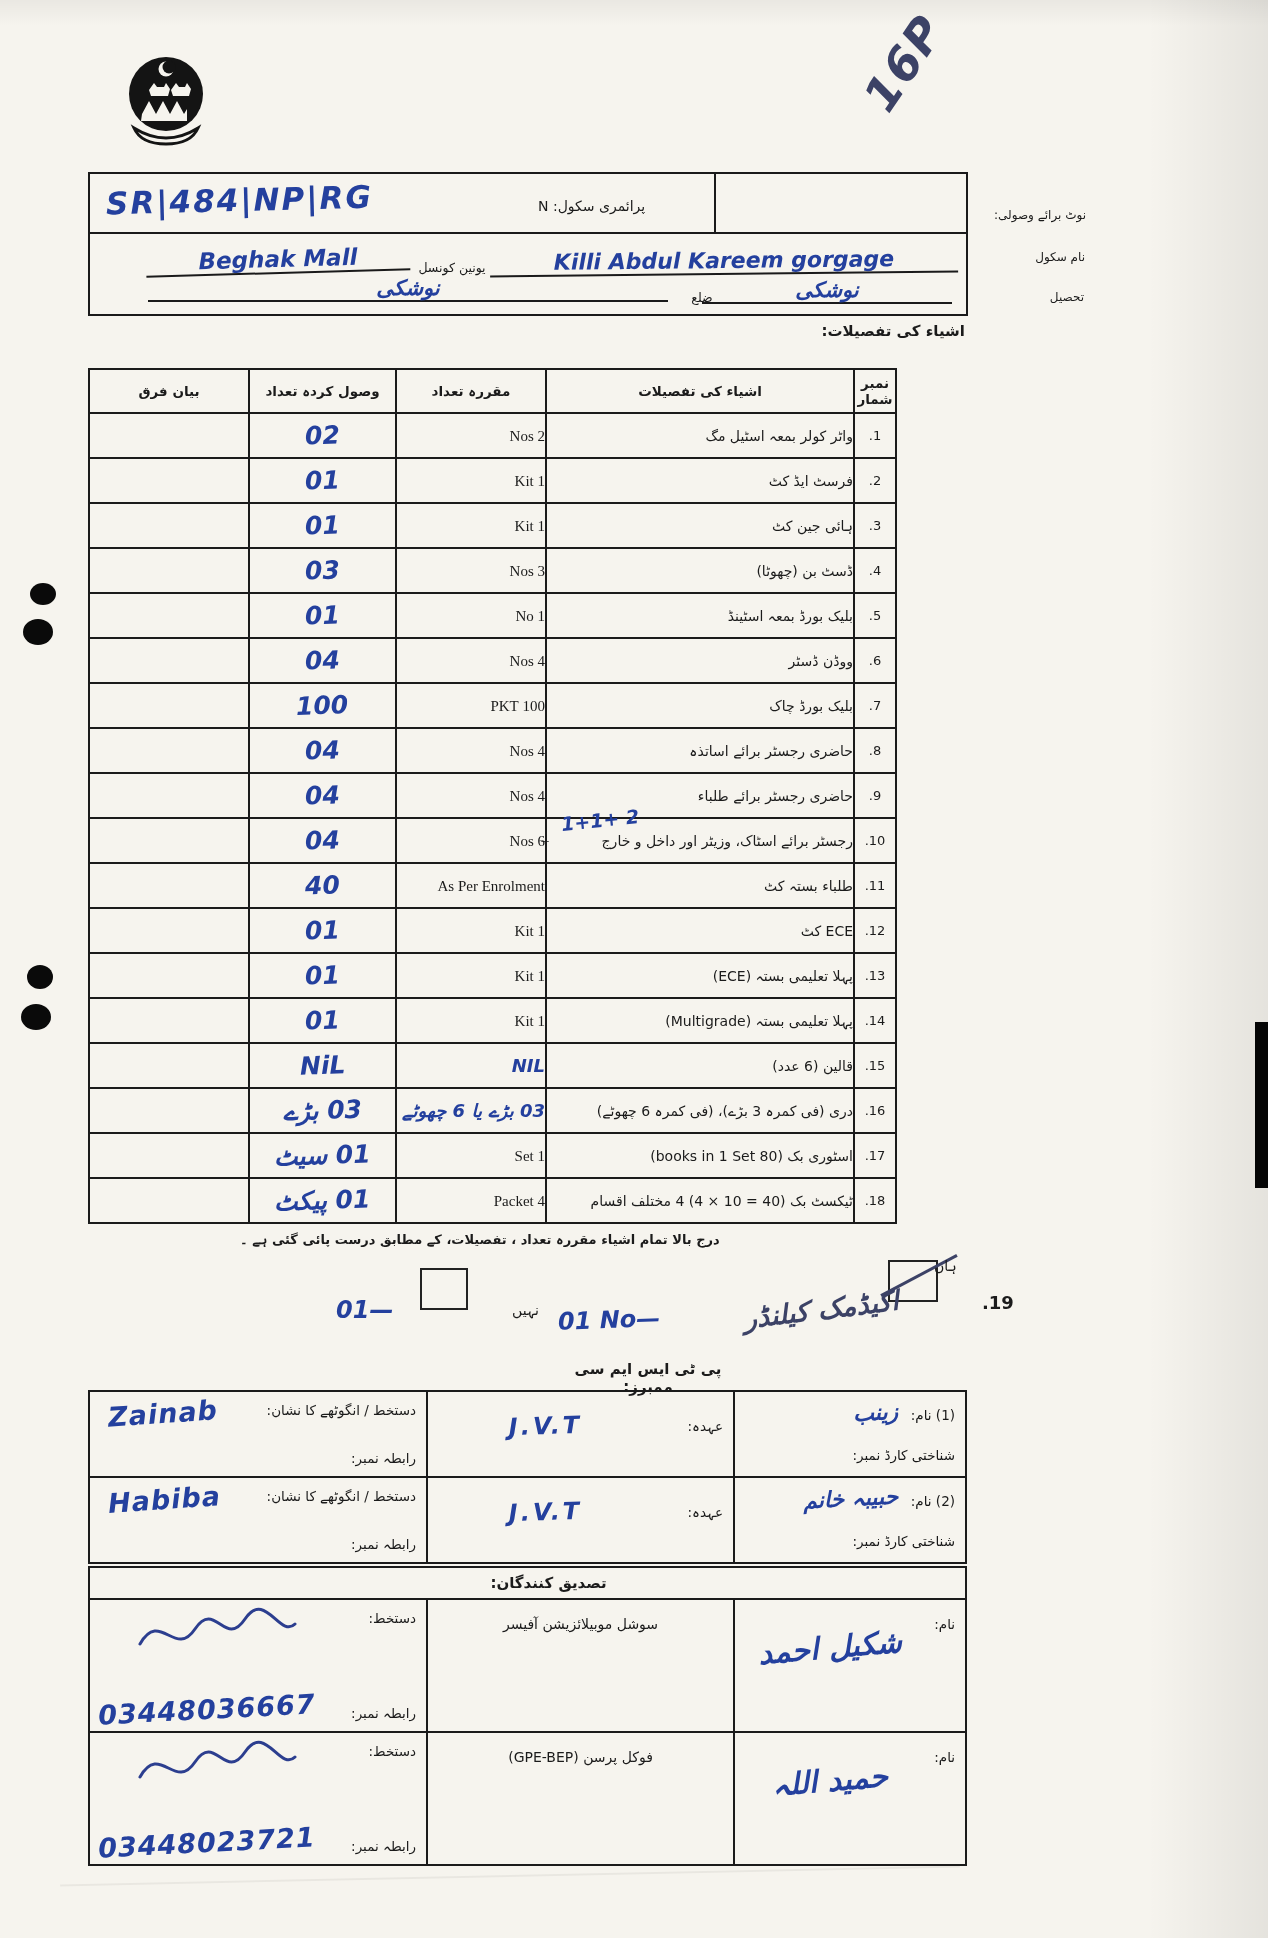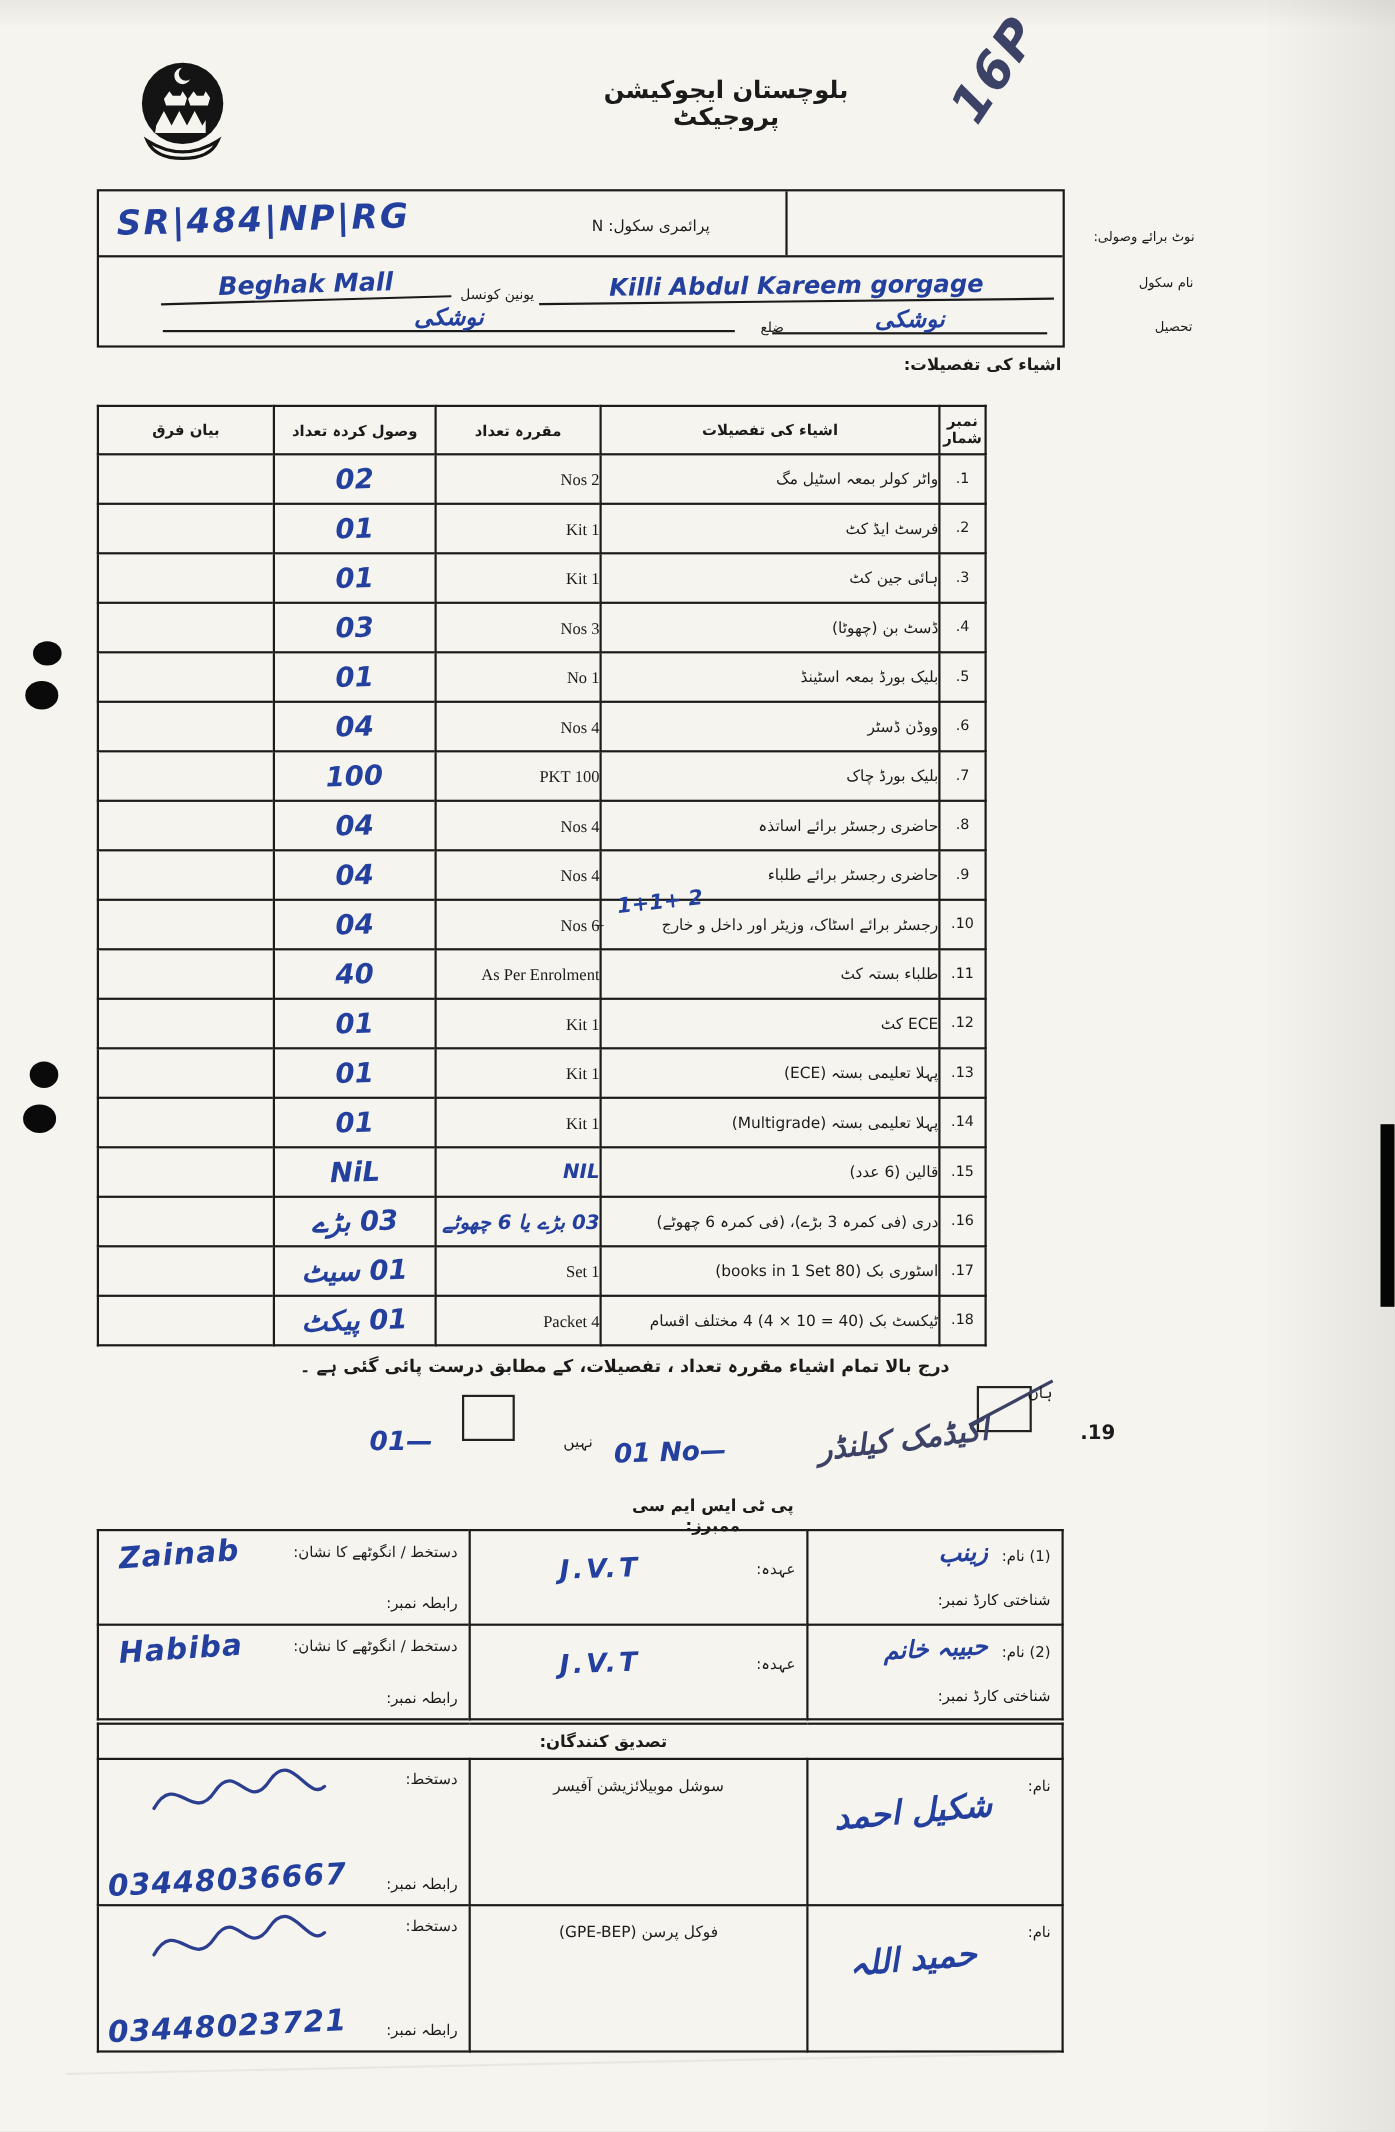--- a/index.html
+++ b/index.html
@@ -55,21 +55,21 @@
   col.w-recv{width:147px;}col.w-diff{width:160px;}
   td.c-serial{direction:ltr;text-align:center;font-size:13px;}
   td.c-item{position:relative;text-align:right;font-size:14px;padding:0 8px;}
   td.c-item .ann{position:absolute;top:-10px;left:14px;font-size:19px;font-weight:bold;transform:rotate(-6deg);}
   td.c-fixed{text-align:right;}
   td.c-fixed .printed{font-family:"Liberation Serif",serif;font-size:15px;}
   td.c-fixed .fixedhw{font-size:18px;font-weight:600;direction:rtl;display:inline-block;}
   td.c-recv{text-align:center;}
   td.c-recv .recv{font-size:25px;font-weight:600;direction:rtl;display:inline-block;transform:rotate(-2deg);}
 
-  .certify{left:240px;top:1232px;width:656px;text-align:center;font-size:16px;font-weight:bold;}
+  .certify{left:240px;top:1232px;width:656px;text-align:left;font-size:13px;font-weight:bold;}
 
   
   .chk{border:2px solid #222;background:transparent;}
   .yes-box{left:888px;top:1260px;width:46px;height:38px;}
   .tickline{position:absolute;left:-14px;top:12px;width:86px;height:0;border-top:3px solid #3c4266;transform:rotate(-28deg);}
   .yes-lbl{left:934px;top:1258px;font-size:14px;}
   .r19-serial{left:982px;top:1292px;font-size:18px;font-weight:bold;}
   .r19-item{left:716px;top:1294px;width:210px;text-align:center;font-size:27px;font-weight:600;transform:rotate(-7deg);}
   .r19-mid{left:558px;top:1306px;font-size:24px;font-weight:600;transform:rotate(-2deg);}
   .no-lbl{left:512px;top:1272px;font-size:14px;margin-top:30px;}
@@ -124,21 +124,20 @@
     <svg width="100" height="110" viewBox="0 0 100 110">
       <circle cx="50" cy="44" r="37" fill="#141414"></circle>
       <circle cx="50" cy="19" r="7.5" fill="#f6f4ee"></circle>
       <circle cx="53" cy="17" r="6.5" fill="#141414"></circle>
       <path d="M33 40 l5 -7 l3 4 h7 l2 -4 l4 6 l-2 7 h-17 z" fill="#f6f4ee"></path>
       <path d="M55 40 l5 -7 l3 4 h6 l2 -4 l4 6 l-2 7 h-16 z" fill="#f6f4ee"></path>
       <path d="M26 64 l7 -13 l7 13 l7 -13 l7 13 l7 -13 l7 13 l3 -5 v12 h-46 z" fill="#f6f4ee"></path>
       <path d="M18 78 q32 20 64 0 q-7 16 -32 16 q-25 0 -32 -16 z" fill="none" stroke="#141414" stroke-width="3"></path>
     </svg>
   </div>
-  <div class="abs rtl title1">بلوچستان ایجوکیشن پروجیکٹ</div>
   <div class="abs hw2 mark16p">16P</div>
 
   <div class="abs topbox">
     <div class="row1line"></div>
     <div class="divider"></div>
     <div class="sr-hand hw">SR|484|NP|RG</div>
     <div class="primary-lbl rtl">پرائمری سکول: N</div>
     <div class="school-right hw uline">Killi Abdul Kareem gorgage</div>
     <div class="uc-lbl rtl">یونین کونسل</div>
     <div class="school-left hw uline">Beghak Mall</div>

